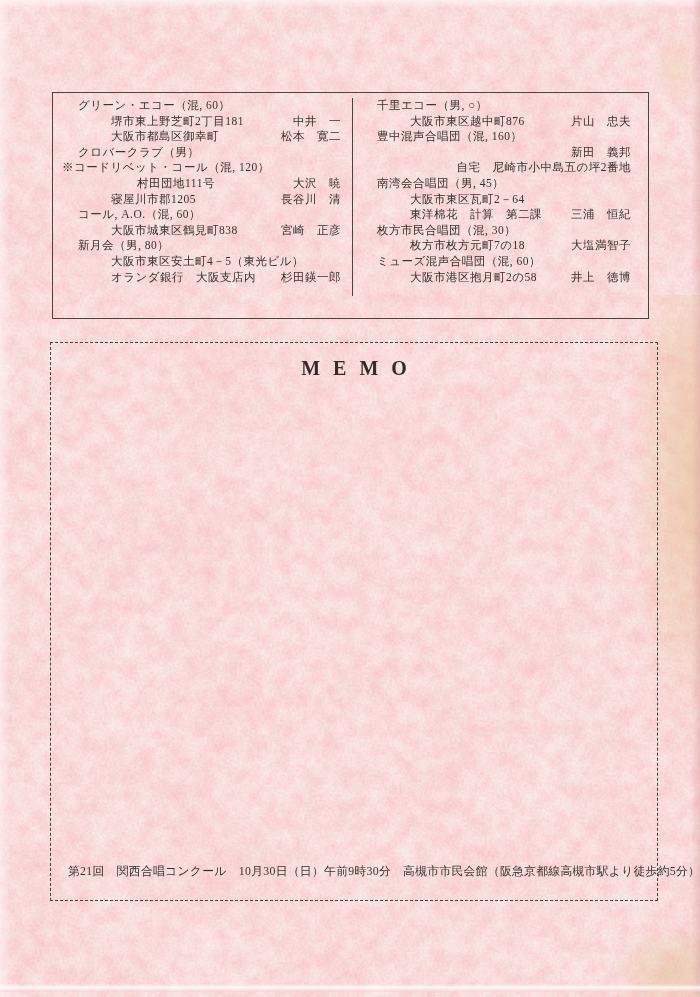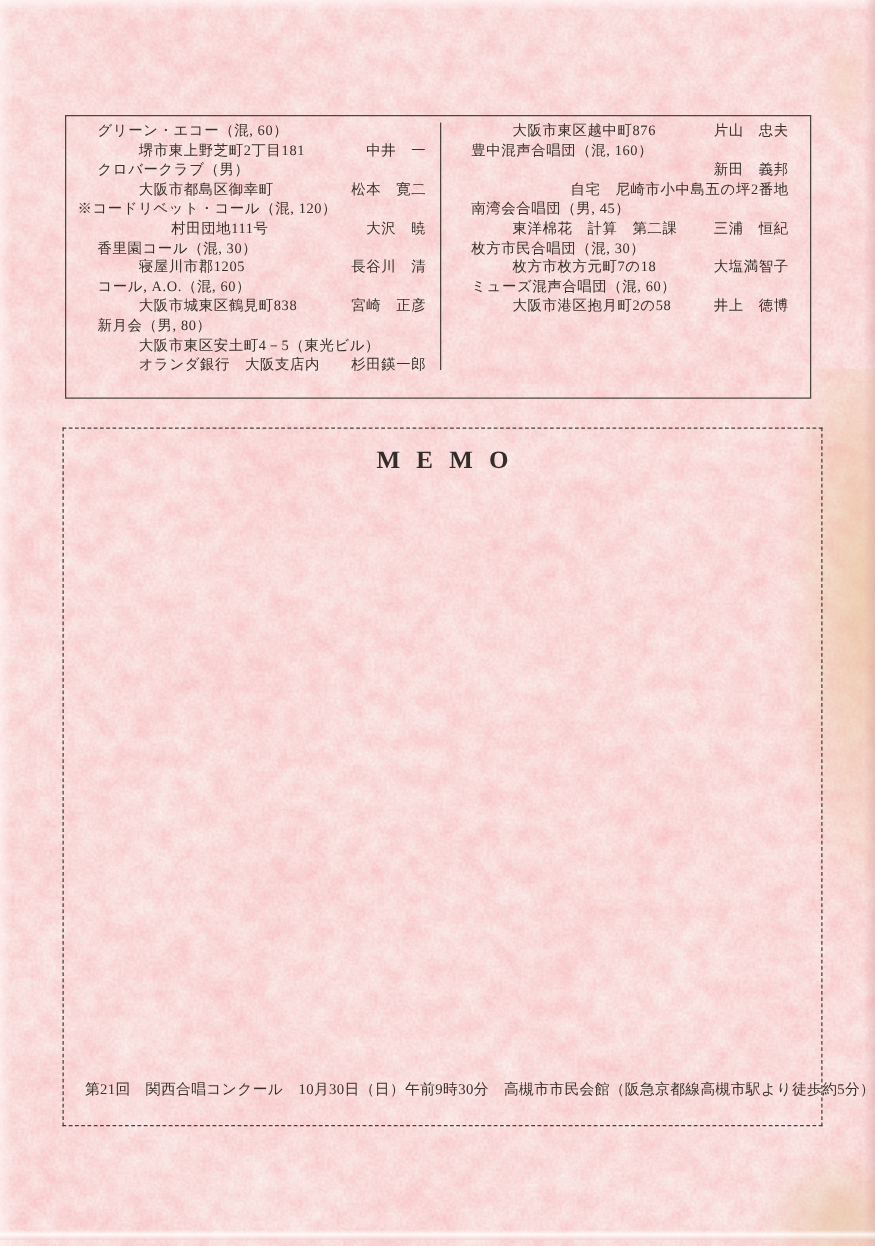--- a/index.html
+++ b/index.html
@@ -107,45 +107,41 @@
           <div class="dir-row ind1">
             <span class="entry-text">グリーン・エコー（混, 60）</span>
             <span class="entry-name"></span>
           </div>
 
           <div class="dir-row ind2">
             <span class="entry-text">堺市東上野芝町2丁目181</span>
             <span class="entry-name">中井　一</span>
           </div>
 
-          <div class="dir-row ind1">
-            <span class="entry-text">クロバークラブ（男）</span>
-            <span class="entry-name"></span>
-          </div>
-
           <div class="dir-row ind2">
             <span class="entry-text">大阪市都島区御幸町</span>
             <span class="entry-name">松本　寛二</span>
+          </div>
+
+          <div class="dir-row ind1">
+            <span class="entry-text">クロバークラブ（男）</span>
+            <span class="entry-name"></span>
           </div>
 
           <div class="dir-row ind0">
             <span class="entry-text">※コードリベット・コール（混, 120）</span>
             <span class="entry-name"></span>
           </div>
 
 
           <div class="dir-row ind3">
             <span class="entry-text">村田団地111号</span>
             <span class="entry-name">大沢　暁</span>
           </div>
 
-          <div class="dir-row ind1">
-            <span class="entry-text">香里園コール（混, 30）</span>
-            <span class="entry-name"></span>
-          </div>
 
           <div class="dir-row ind2">
             <span class="entry-text">寝屋川市郡1205</span>
             <span class="entry-name">長谷川　清</span>
           </div>
 
           <div class="dir-row ind1">
             <span class="entry-text">コール, A.O.（混, 60）</span>
             <span class="entry-name"></span>
           </div>
@@ -166,20 +162,24 @@
           </div>
 
           <div class="dir-row ind2">
             <span class="entry-text">オランダ銀行　大阪支店内</span>
             <span class="entry-name">杉田鍈一郎</span>
           </div>
         </div>
 
       <div class="dir-col right">
 
+          <div class="dir-row ind1">
+            <span class="entry-text">千里エコー（男, ○）</span>
+            <span class="entry-name"></span>
+          </div>
 
           <div class="dir-row ind2">
             <span class="entry-text">大阪市東区越中町876</span>
             <span class="entry-name">片山　忠夫</span>
           </div>
 
           <div class="dir-row ind1">
             <span class="entry-text">豊中混声合唱団（混, 160）</span>
             <span class="entry-name"></span>
           </div>
@@ -196,20 +196,24 @@
           <div class="dir-row ind2">
             <span class="entry-text"></span>
             <span class="entry-name">自宅　尼崎市小中島五の坪2番地</span>
           </div>
 
           <div class="dir-row ind1">
             <span class="entry-text">南湾会合唱団（男, 45）</span>
             <span class="entry-name"></span>
           </div>
 
+          <div class="dir-row ind2">
+            <span class="entry-text">大阪市東区瓦町2－64</span>
+            <span class="entry-name"></span>
+          </div>
 
           <div class="dir-row ind2">
             <span class="entry-text">東洋棉花　計算　第二課</span>
             <span class="entry-name">三浦　恒紀</span>
           </div>
 
           <div class="dir-row ind1">
             <span class="entry-text">枚方市民合唱団（混, 30）</span>
             <span class="entry-name"></span>
           </div>

